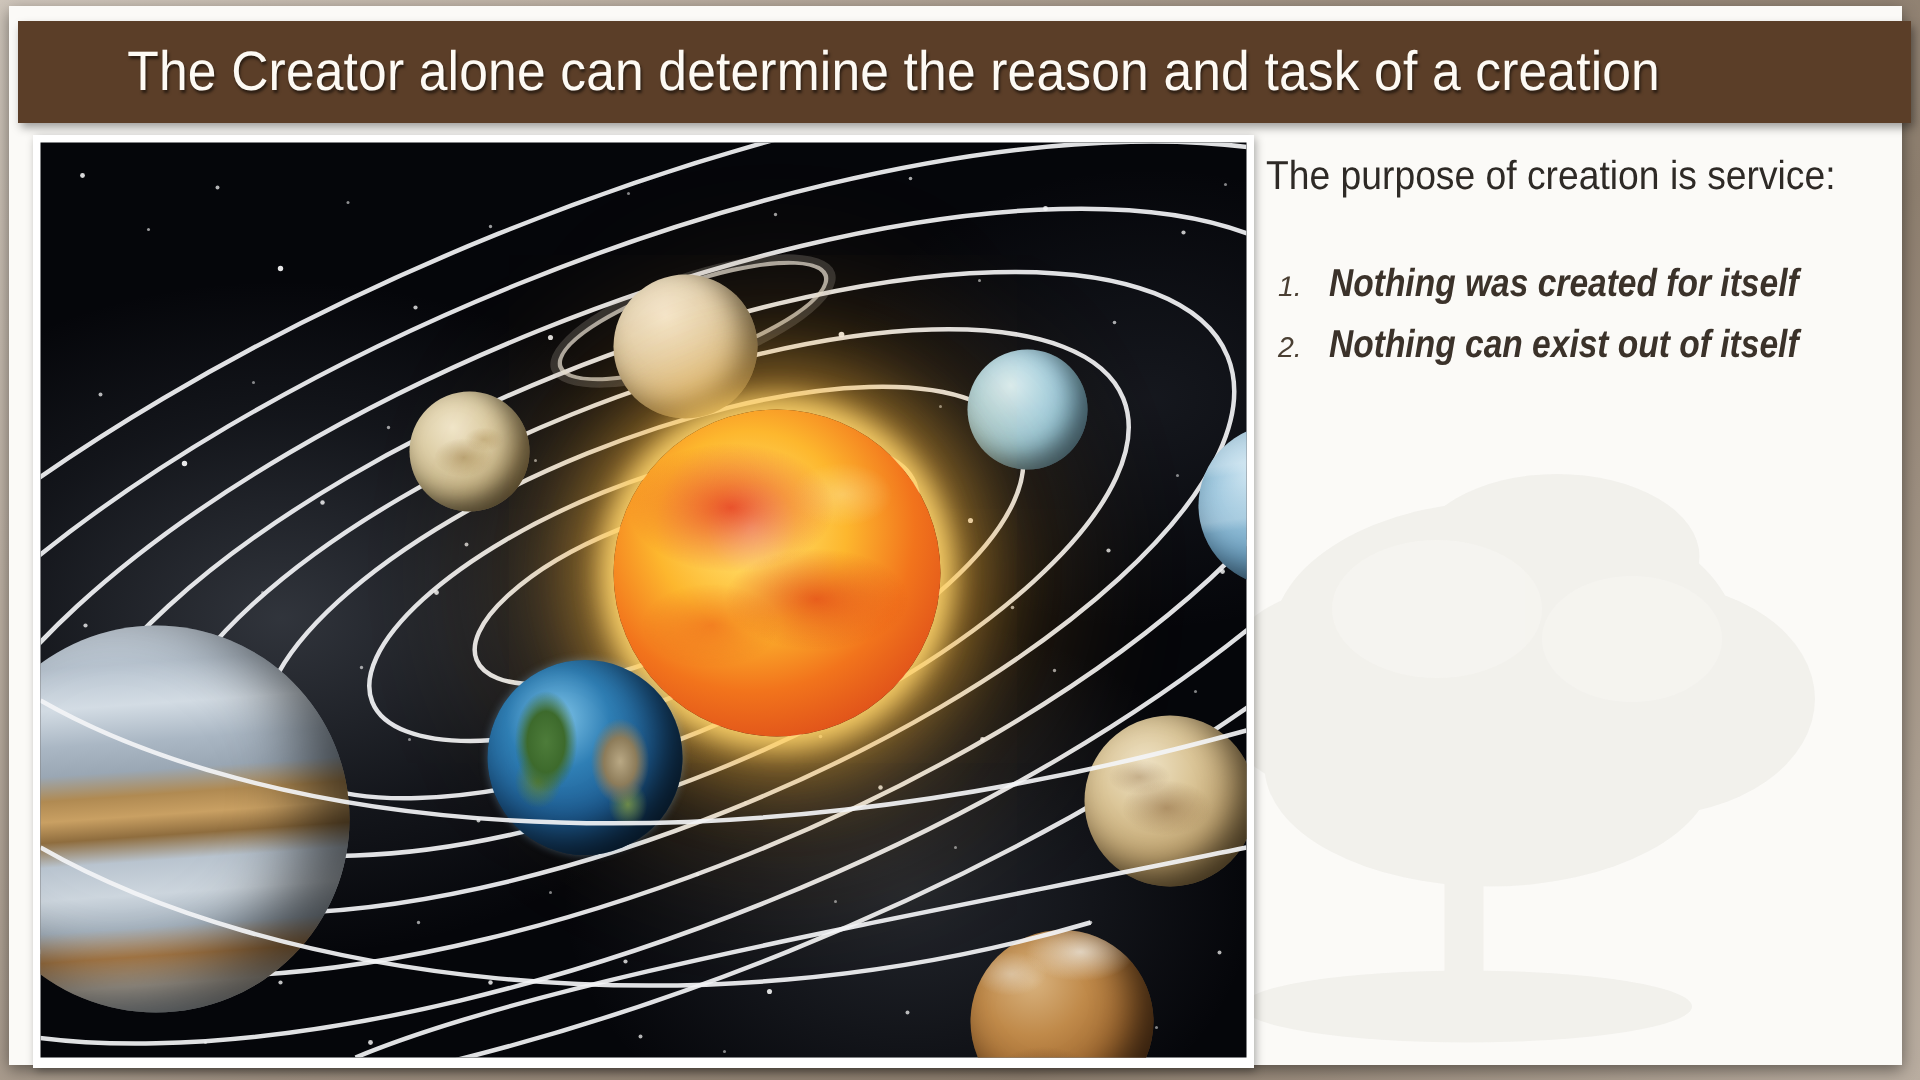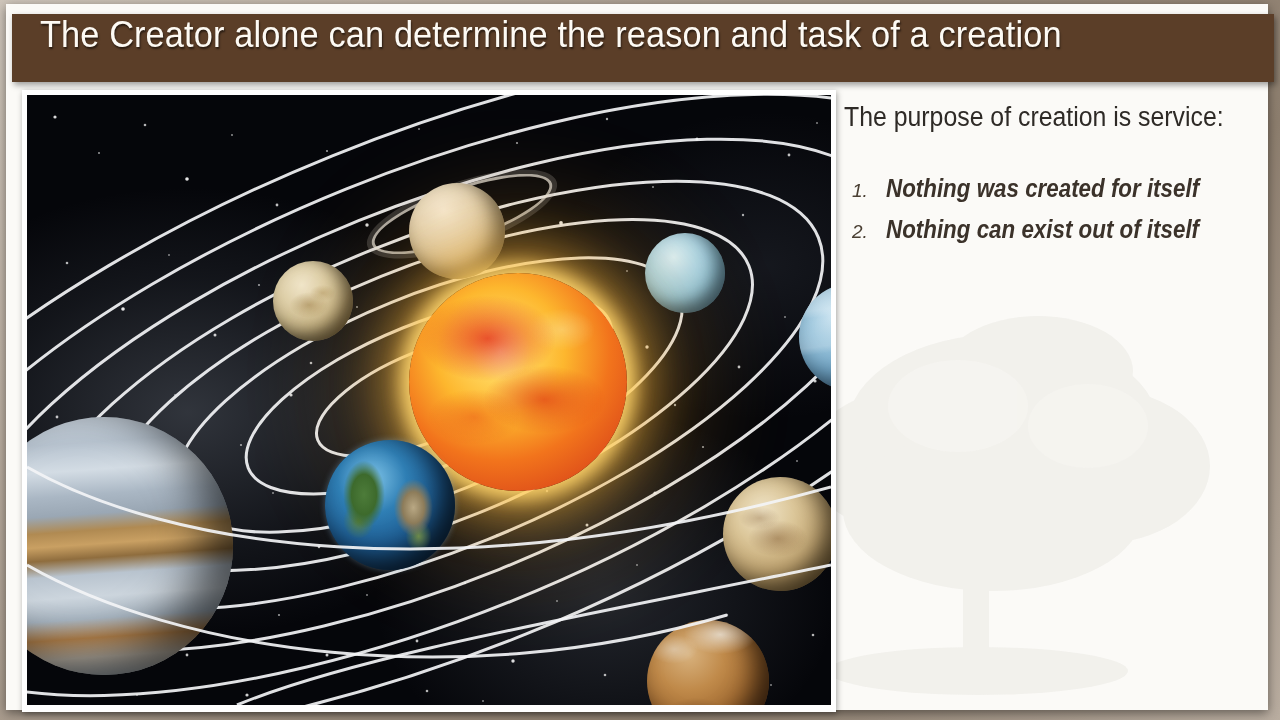--- a/index.html
+++ b/index.html
@@ -46,20 +46,22 @@
   
   #title-band {
     position: absolute;
     left: 6px;
     top: 10px;
     width: 1262px;
     height: 68px;
     background: #5b3e28;
     box-shadow: 2px 3px 6px rgba(0,0,0,.38);
     display: flex;
+    align-items: center;
+    padding-left: 45px;
   }
   #title-text {
     color: #fdfaf4;
     font-size: 37px;
     font-weight: 300;
     letter-spacing: .1px;
     padding-left: 30px;
     white-space: nowrap;
     transform: scaleX(.93);
     transform-origin: left center;

